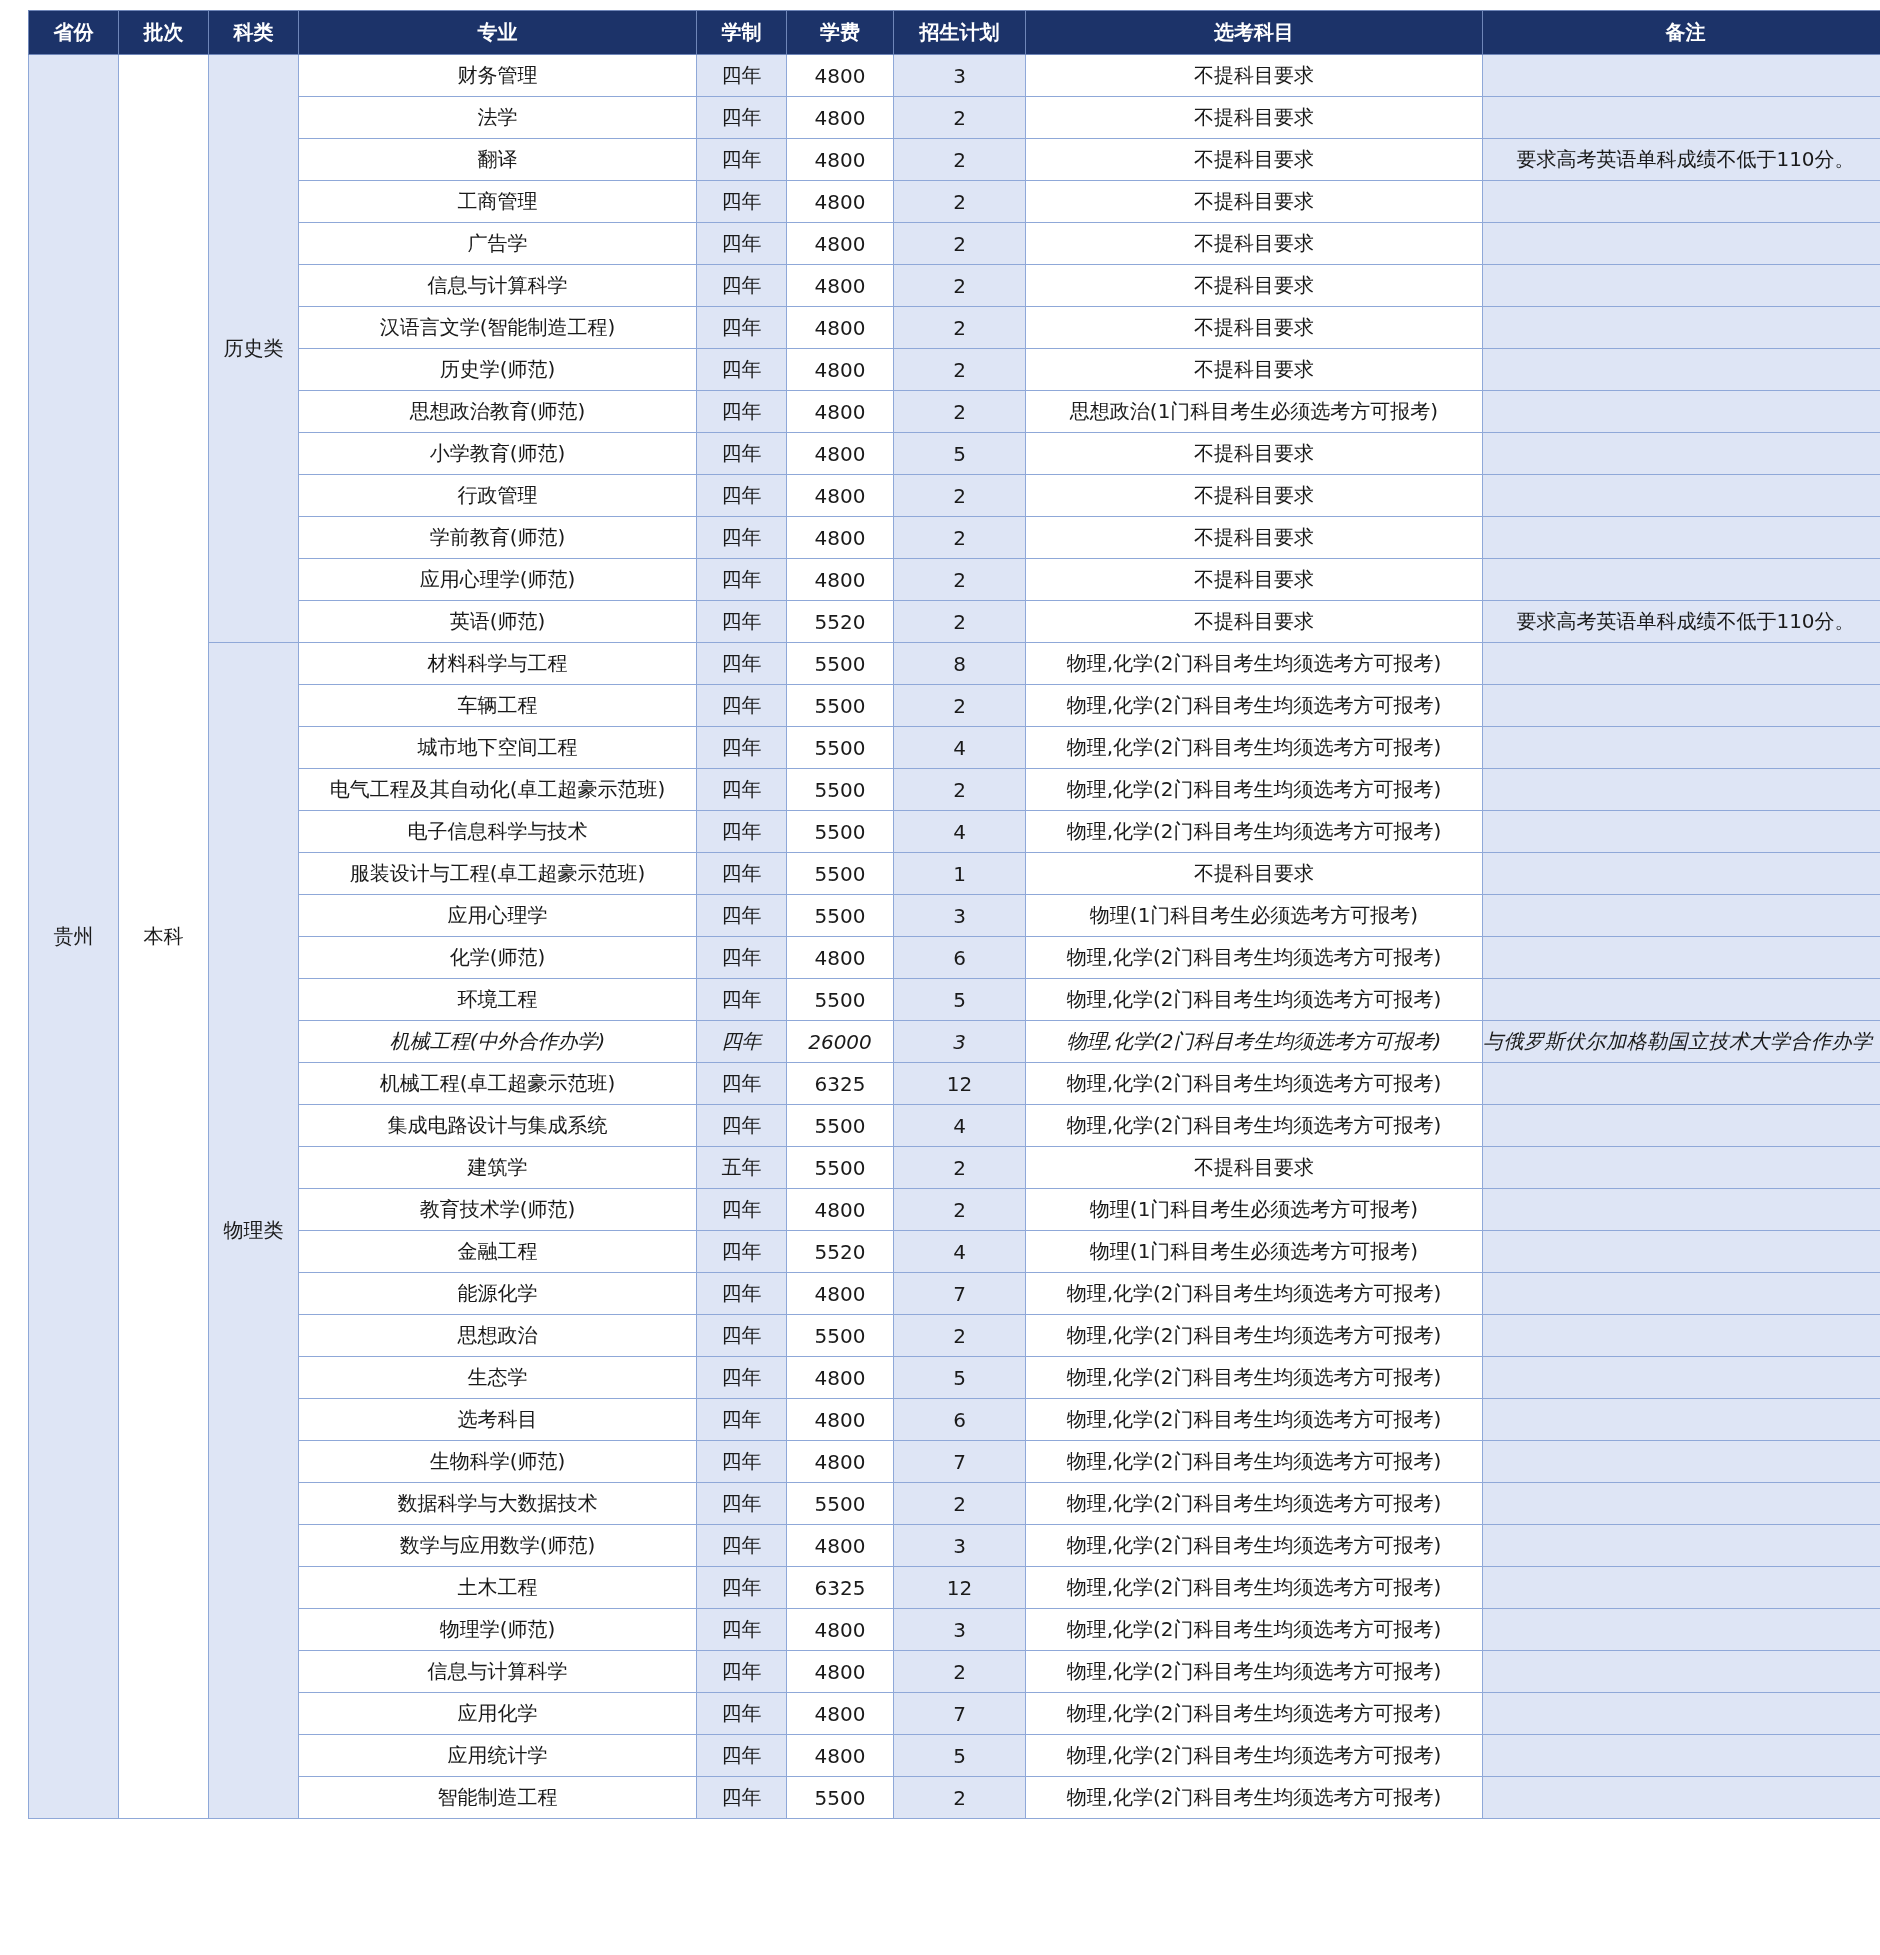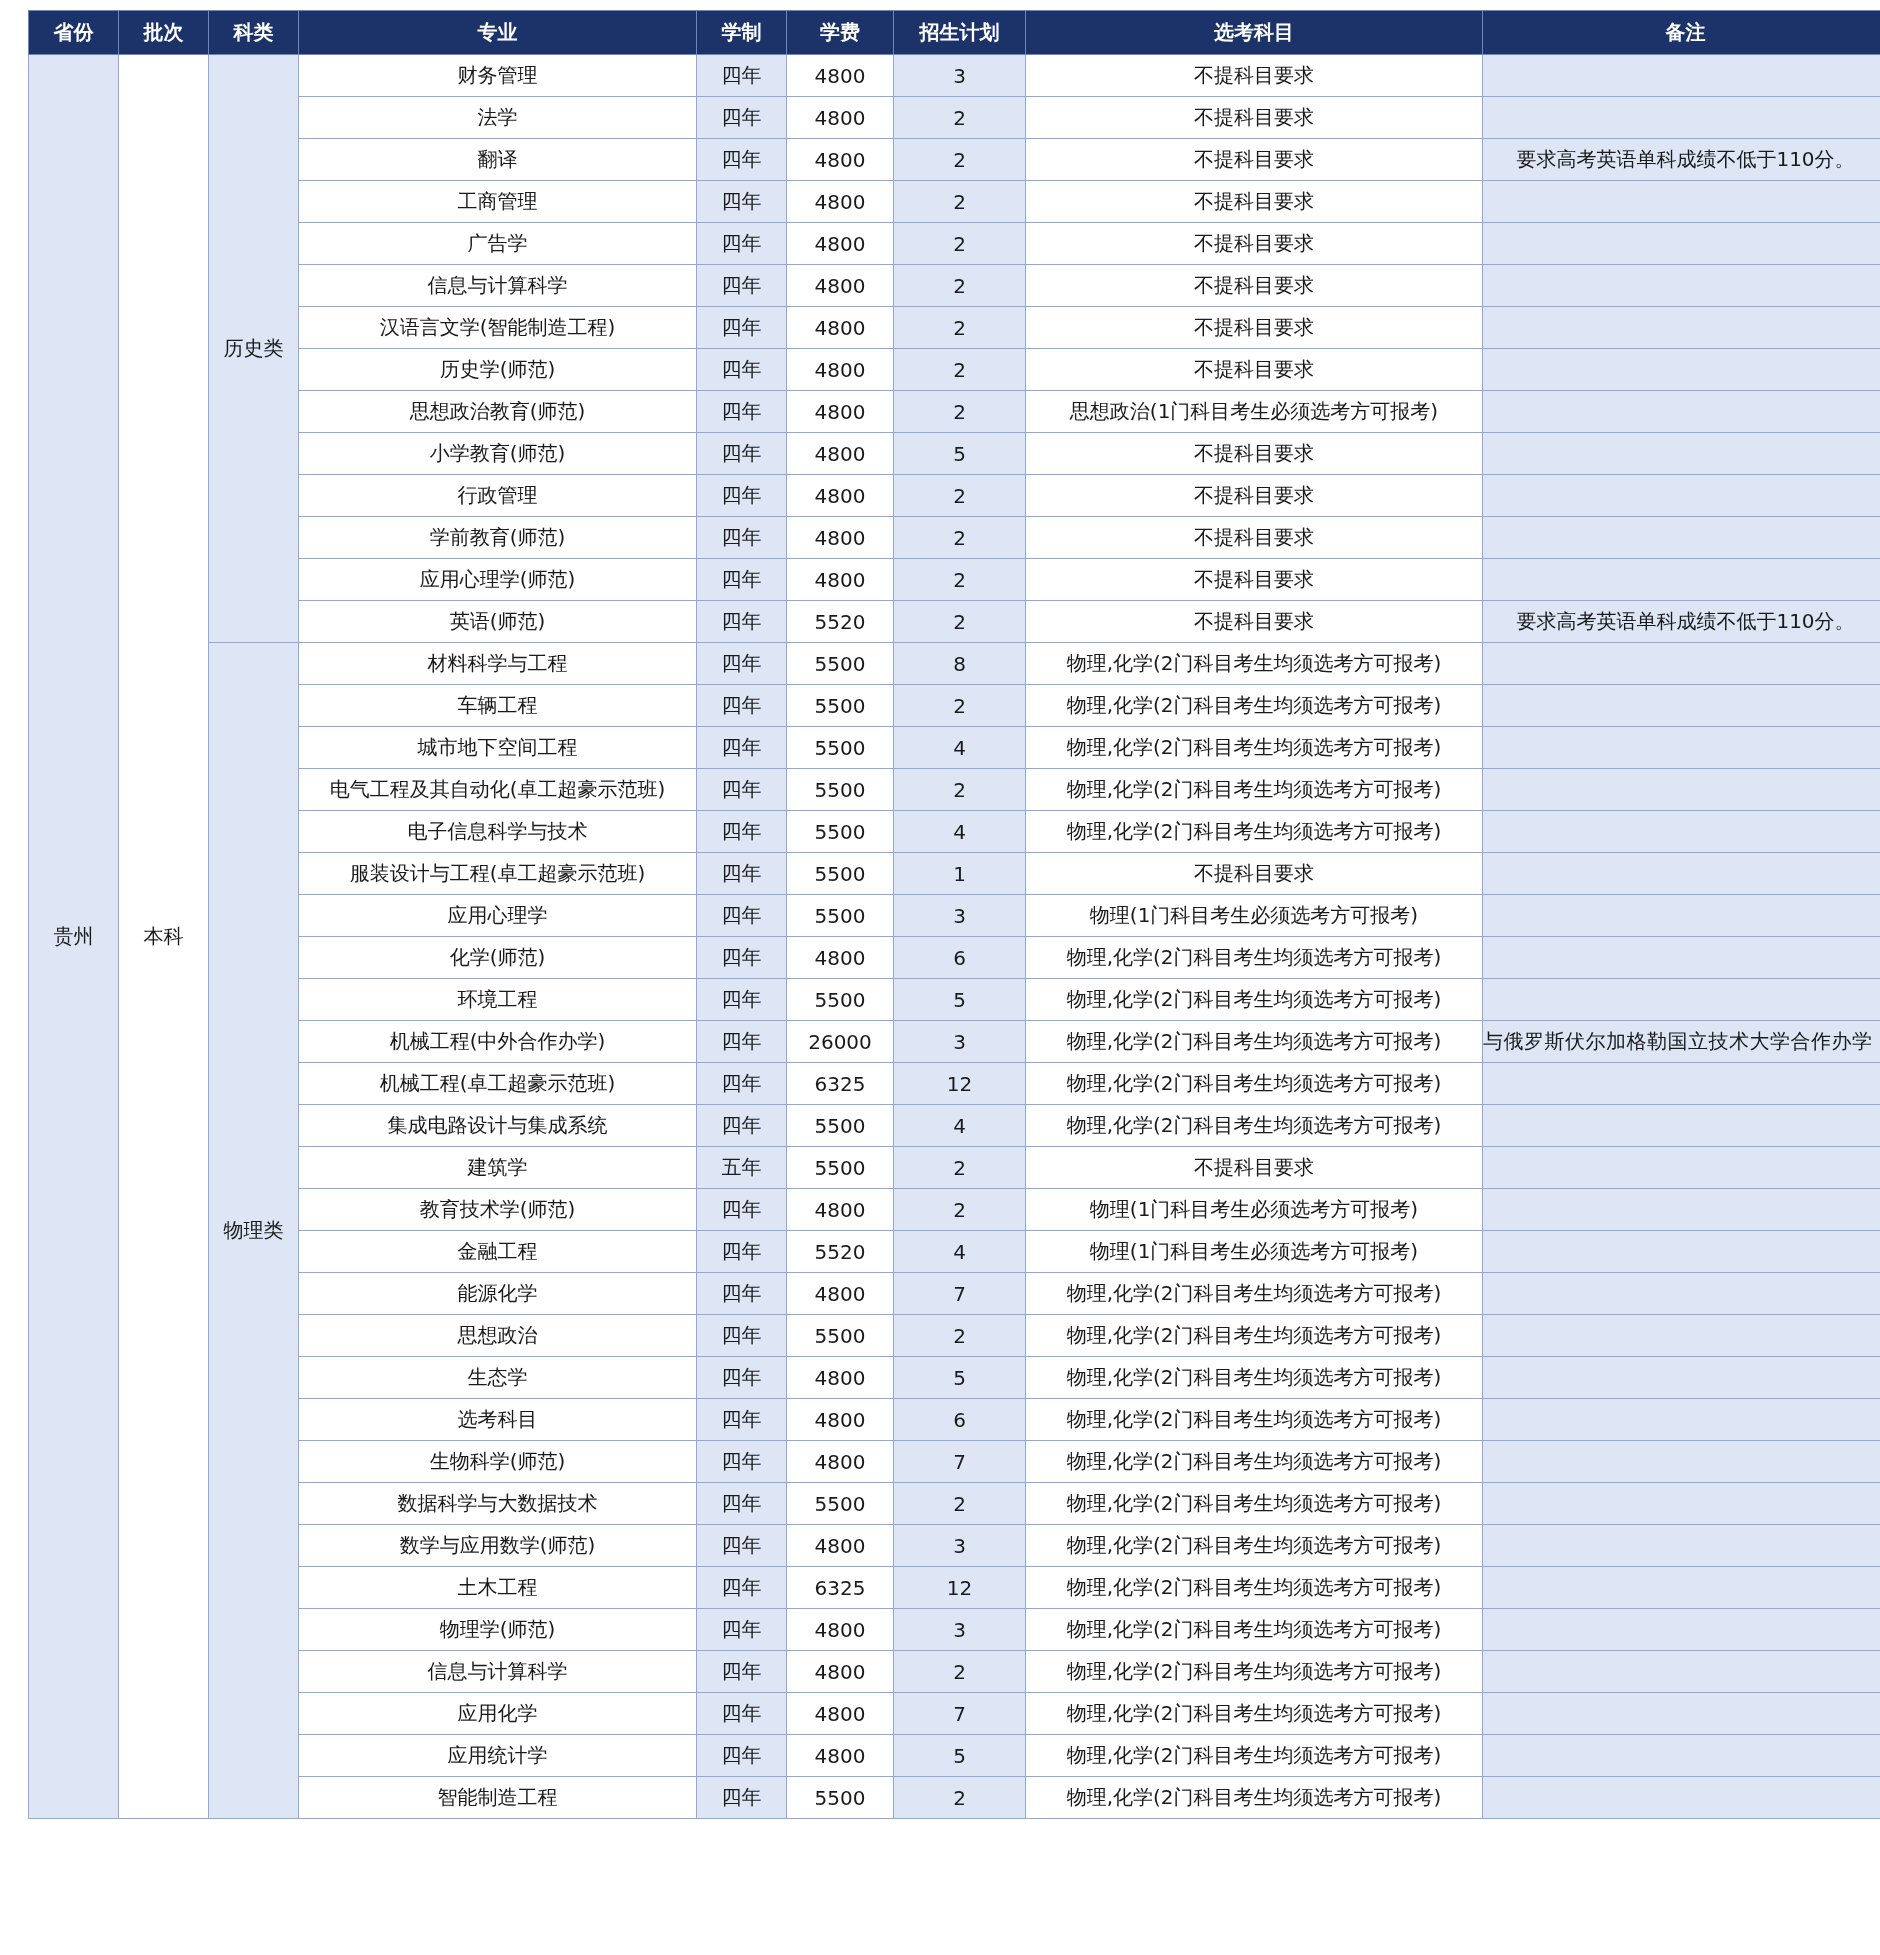--- a/index.html
+++ b/index.html
@@ -23,21 +23,21 @@
   }
   table.admission tbody td { height: 41px; font-size: 20px; }
   .fill { background: #dee5f5; }
   .white { background: #ffffff; }
   td.note-long {
     white-space: normal; text-align: left; vertical-align: middle;
     line-height: 31px; padding: 1.8px 1.8px 1.8px 3.7px; font-size: 20px;
     letter-spacing: 0.5px;
   }
   td.note { font-size: 20px; }
-  tr.tall td { height: 153px; }
+  tr.tall td { height: 153px; font-style: italic; }
 </style>
 </head>
 <body>
 
 <table class="admission">
   <colgroup>
     <col style="width:90px">
       <col style="width:90px">
       <col style="width:90px">
     <col style="width:398px">

